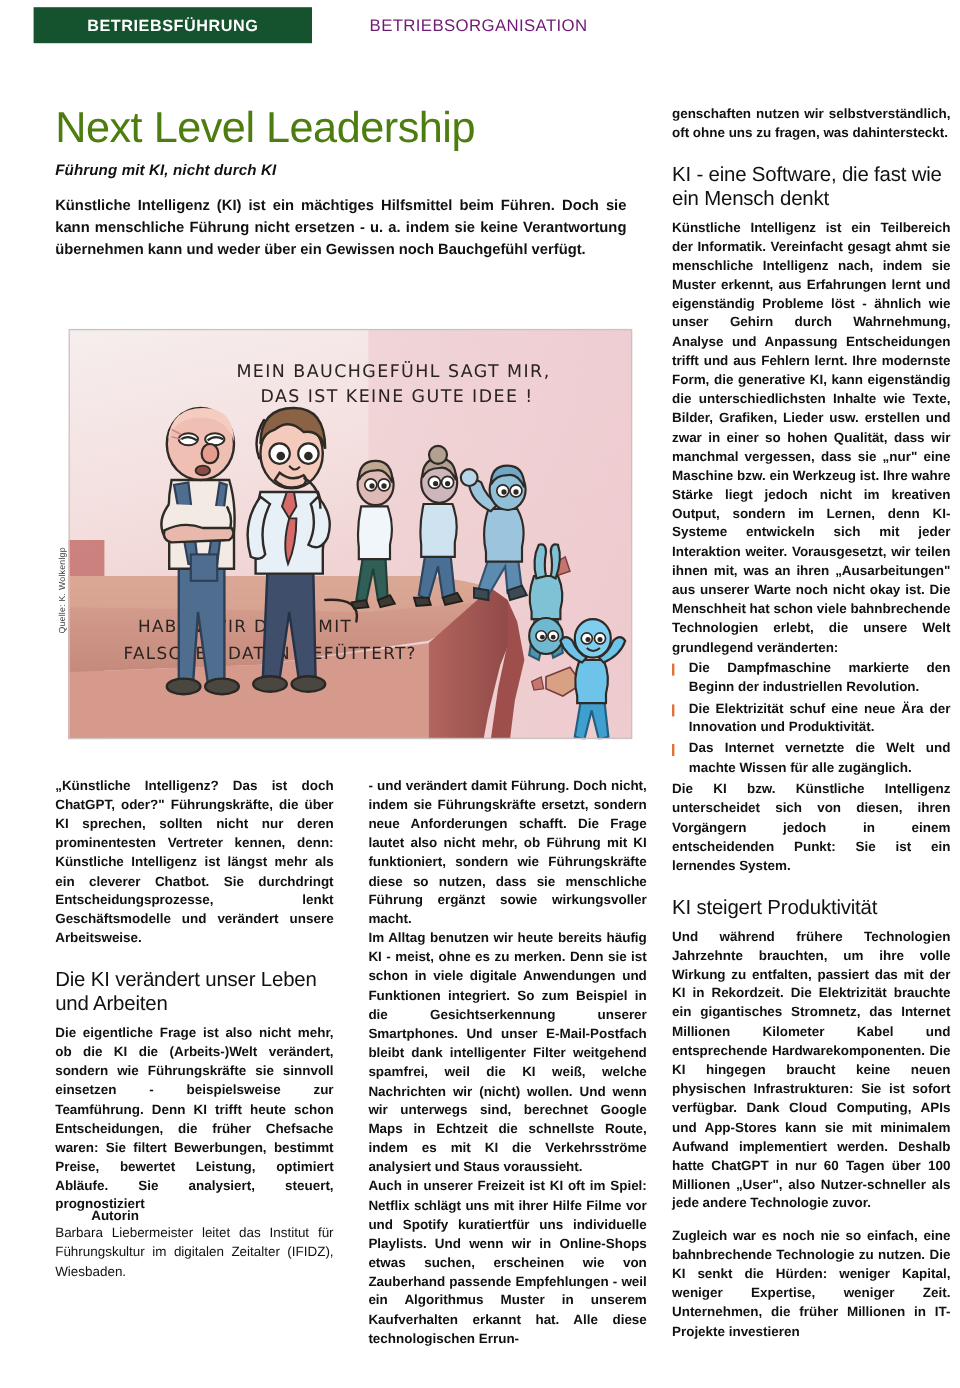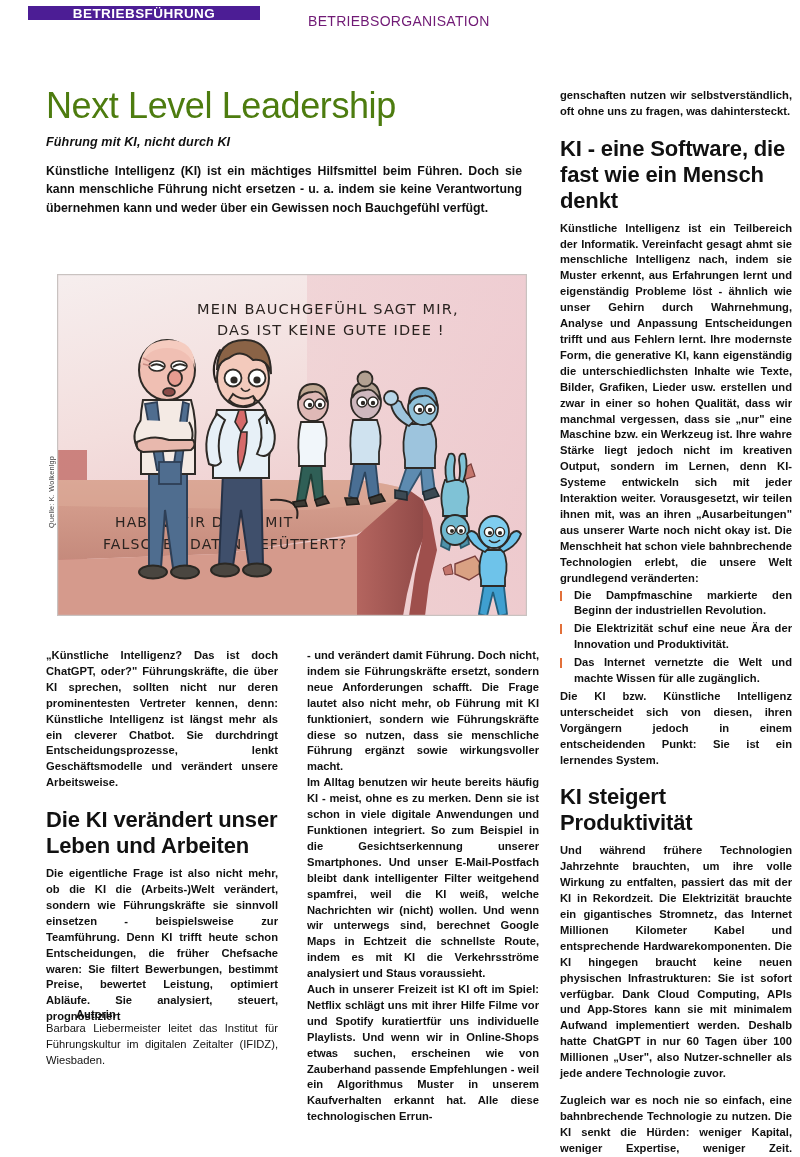--- a/index.html
+++ b/index.html
@@ -9,22 +9,22 @@
     font-family: "Liberation Sans", sans-serif;
     color: #111111;
     overflow: hidden;
   }
   .page { position: relative; width: 800px; height: 1157px; }
 
   
   .runhead { position: absolute; left: 0; top: 6px; width: 800px; height: 30px; }
   .runhead-tag {
     position: absolute; left: 28px; top: 0;
-    width: 232px; height: 14px;
-    background: #4c1d95;
+    width: 232px; height: 30px;
+    background: #14532d;
     display: flex; align-items: center; justify-content: center;
   }
   .runhead-tag span {
     color: #ffffff; font-weight: bold; font-size: 13.5px;
     letter-spacing: .45px;
     font-family: "Liberation Sans", sans-serif;
   }
   .runhead-sec {
     position: absolute; left: 308px; top: 0; height: 30px;
     display: flex; align-items: center;
@@ -58,21 +58,21 @@
   }
 
   
   .col { position: absolute; font-size: 11.2px; line-height: 1.42; }
   .col p { text-align: justify; font-weight: bold; }
   .col-1 { left: 46px; top: 648px; width: 232px; }
   .col-2 { left: 307px; top: 648px; width: 232px; }
   .col-3 { left: 560px; top: 88px;  width: 232px; }
 
   h2.sec {
-    font-size: 22px; font-weight: 700; line-height: 1.18;
+    font-size: 17px; font-weight: 400; line-height: 1.18;
     letter-spacing: -.15px; margin: 16px 0 7px 0; color: #111;
   }
 
   .col p + p { margin-top: 0px; }
   .col p.gap { margin-top: 11px; }
 
   
   ul.bul { list-style: none; margin: 1px 0 1px 0; }
   ul.bul li {
     position: relative; padding-left: 14px;

